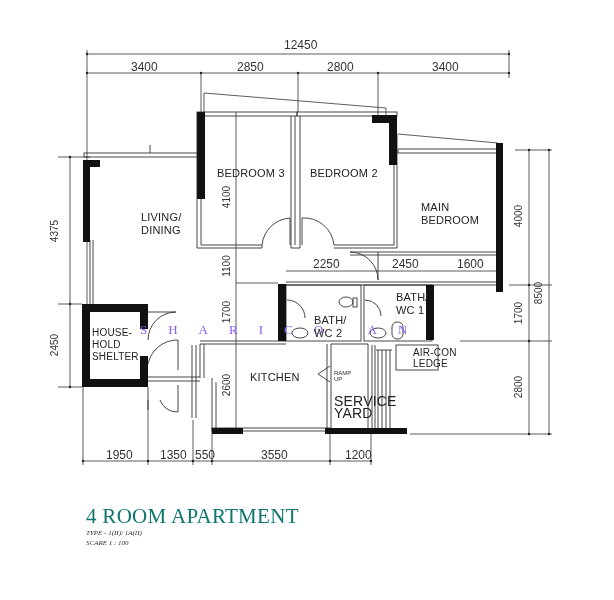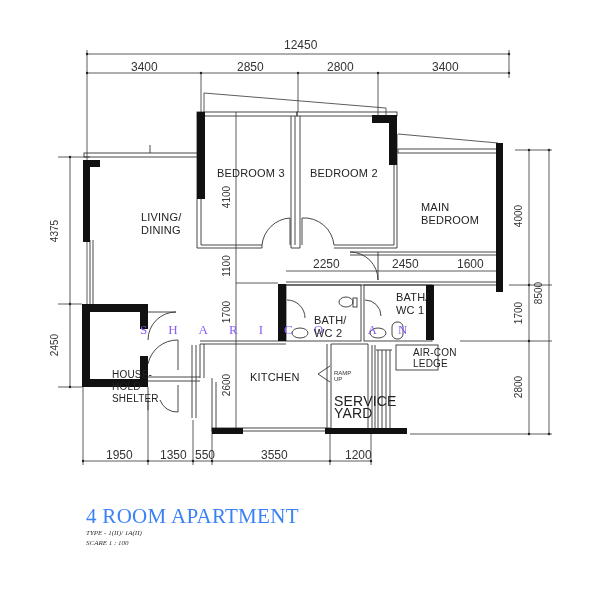--- a/index.html
+++ b/index.html
@@ -2,21 +2,21 @@
 <html><head>
 <meta charset="utf-8">
 <style>
   html, body { margin:0; padding:0; background:#fff; }
   body { width:614px; height:600px; position:relative; overflow:hidden; font-family:"Liberation Sans", sans-serif; color:#222; }
   svg { position:absolute; left:0; top:0; }
   .lbl { position:absolute; font-family:"Liberation Sans", sans-serif; font-size:11px; line-height:13px; color:#222; text-transform:uppercase; letter-spacing:0.2px; }
   .dim { position:absolute; font-family:Liberation Sans, sans-serif; font-size:12px; color:#333; line-height:10px; }
   .vdim { position:absolute; font-family:"Liberation Sans", sans-serif; font-size:10px; color:#333; transform:rotate(-90deg); transform-origin:center; line-height:10px; white-space:nowrap; }
   .tiny { position:absolute; font-family:"Liberation Sans", sans-serif; font-size:6px; line-height:6px; color:#333; }
-  .title { position:absolute; left:86px; top:504px; font-family:"Liberation Serif", serif; font-size:21px; color:#3b82f6; letter-spacing:0.3px; }
+  .title { position:absolute; left:86px; top:504px; font-family:"Liberation Serif", serif; font-size:21px; color:#0f766e; letter-spacing:0.3px; }
   .sub { position:absolute; left:86px; font-family:"Liberation Serif", serif; font-size:7px; color:#333;font-style:italic; }
   .watermark { position:absolute; left:140px; top:322px; font-family:Liberation Serif, serif; font-size:13px; color:#8b5cf6; letter-spacing:21px; }
 </style>
 </head>
 <body>
 
 <svg width="614" height="600" viewBox="0 0 614 600">
   <g stroke="#333" stroke-width="0.8" fill="none">
 
     <line x1="87" y1="54" x2="509" y2="54"></line>
@@ -224,21 +224,21 @@
 <div class="lbl" style="left:141px;top:200px;margin-top:11px;">
   <div>LIVING/</div>
   <div>DINING</div>
 </div>
 <div class="lbl" style="left:217px;top:167px;">BEDROOM 3</div>
 <div class="lbl" style="left:310px;top:167px;text-align:center;">BEDROOM 2</div>
 <div class="lbl" style="left:421px;top:201px;">
   <div>MAIN</div>
   <div>BEDROOM</div>
 </div>
-<div class="lbl" style="left:112px;top:327px;font-size:10px;line-height:12px;margin-top:42px;">
+<div class="lbl" style="left:92px;top:327px;font-size:10px;line-height:12px;">
   <div>HOUSE-</div>
   <div>HOLD</div>
   <div>SHELTER</div>
 </div>
 <div class="lbl" style="left:314px;top:314px;">
   <div>BATH/</div>
   <div>WC 2</div>
 </div>
 <div class="lbl" style="left:396px;top:291px;">
   <div>BATH/</div>

